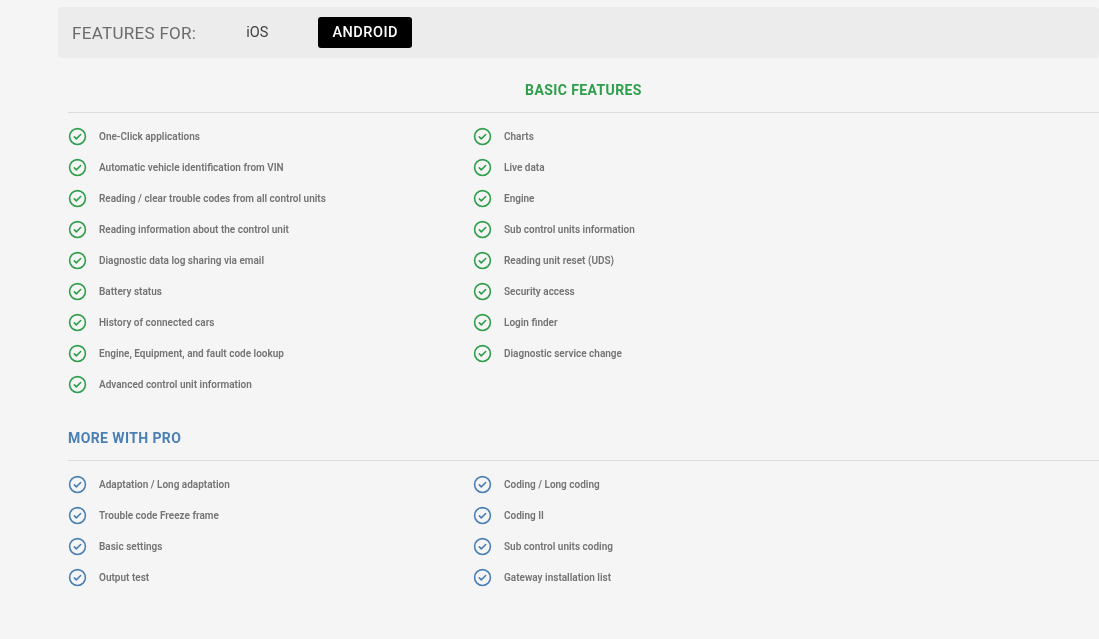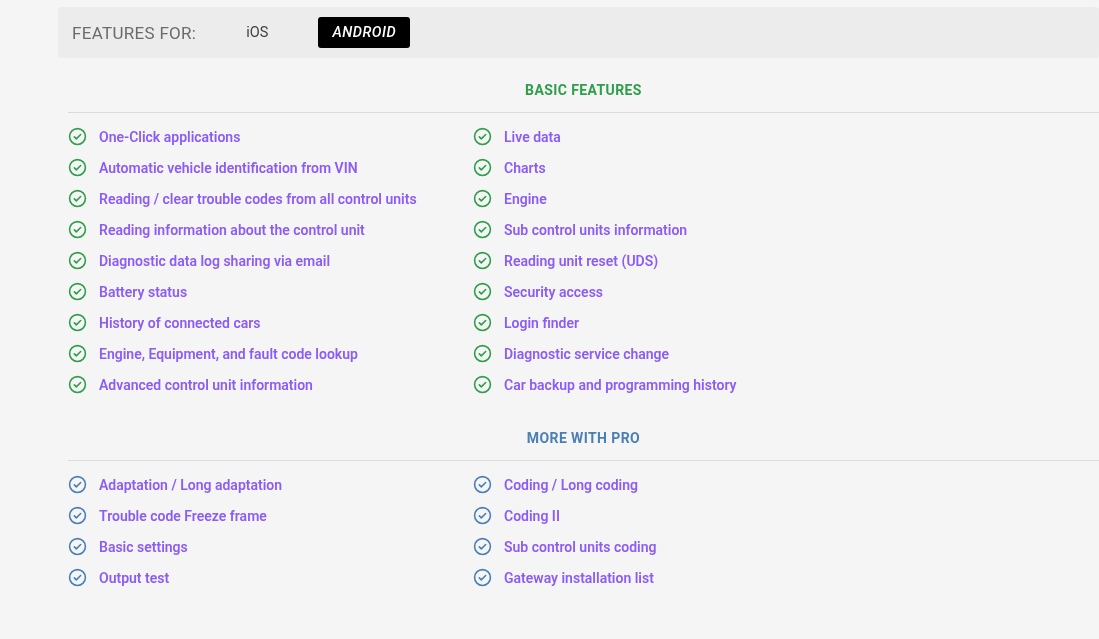--- a/index.html
+++ b/index.html
@@ -34,32 +34,31 @@
     padding: 7px 14px;
     border-radius: 3px;
     cursor: pointer;
     color: #404040;
   }
   .tab.active {
     background: #000;
     color: #fff;
     font-weight: 500;
     letter-spacing: 0.5px;
-    font-style: italic;
   }
   .section-header {
     font-size: 14px;
     font-weight: 700;
     letter-spacing: 0.4px;
     margin-top: 24px;
     margin-bottom: 14px;
     padding-left: 10px;
   }
   .section-header.green { color: #2e9e4a; text-align: center; }
-  .section-header.blue { color: #4a7fb5; text-align: center; }
+  .section-header.blue { color: #4a7fb5; }
   .divider {
     border: none;
     border-top: 1px solid #dcdcdc;
     margin: 0 0 14px 10px;
   }
   .features-grid {
     display: flex;
     padding-left: 10px;
   }
   .col { width: 405px; }
@@ -69,22 +68,22 @@
     gap: 12px;
     margin-bottom: 12px;
   }
   .check {
     width: 19px;
     height: 19px;
     flex-shrink: 0;
   }
   .check svg { display: block; }
   .feature-text {
-    color: #8b5cf6;
-    font-size: 14px;
+    color: #737373;
+    font-size: 10px;
     font-weight: 600;
   }
 </style>
 </head>
 <body>
 
 <div class="container">
 
   <div class="tab-bar">
     <span class="tab-label">FEATURES FOR:</span>
@@ -179,38 +178,38 @@
         </div>
       </div>
     <div class="col" id="basic-right">
         <div class="feature-row">
           <span class="check">
             <svg viewBox="0 0 24 24" width="19" height="19" fill="none" stroke="#2e9e4a" stroke-width="2">
               <circle cx="12" cy="12" r="10"></circle>
               <path d="M8 12.5l2.5 2.5L16 9.5" stroke-linecap="round" stroke-linejoin="round"></path>
             </svg>
           </span>
+          <span class="feature-text">Charts</span>
+        </div>
+        <div class="feature-row">
+          <span class="check">
+            <svg viewBox="0 0 24 24" width="19" height="19" fill="none" stroke="#2e9e4a" stroke-width="2">
+              <circle cx="12" cy="12" r="10"></circle>
+              <path d="M8 12.5l2.5 2.5L16 9.5" stroke-linecap="round" stroke-linejoin="round"></path>
+            </svg>
+          </span>
           <span class="feature-text">Live data</span>
         </div>
         <div class="feature-row">
           <span class="check">
             <svg viewBox="0 0 24 24" width="19" height="19" fill="none" stroke="#2e9e4a" stroke-width="2">
               <circle cx="12" cy="12" r="10"></circle>
               <path d="M8 12.5l2.5 2.5L16 9.5" stroke-linecap="round" stroke-linejoin="round"></path>
             </svg>
           </span>
-          <span class="feature-text">Charts</span>
-        </div>
-        <div class="feature-row">
-          <span class="check">
-            <svg viewBox="0 0 24 24" width="19" height="19" fill="none" stroke="#2e9e4a" stroke-width="2">
-              <circle cx="12" cy="12" r="10"></circle>
-              <path d="M8 12.5l2.5 2.5L16 9.5" stroke-linecap="round" stroke-linejoin="round"></path>
-            </svg>
-          </span>
           <span class="feature-text">Engine</span>
         </div>
         <div class="feature-row">
           <span class="check">
             <svg viewBox="0 0 24 24" width="19" height="19" fill="none" stroke="#2e9e4a" stroke-width="2">
               <circle cx="12" cy="12" r="10"></circle>
               <path d="M8 12.5l2.5 2.5L16 9.5" stroke-linecap="round" stroke-linejoin="round"></path>
             </svg>
           </span>
           <span class="feature-text">Sub control units information</span>
@@ -243,29 +242,20 @@
           <span class="feature-text">Login finder</span>
         </div>
         <div class="feature-row">
           <span class="check">
             <svg viewBox="0 0 24 24" width="19" height="19" fill="none" stroke="#2e9e4a" stroke-width="2">
               <circle cx="12" cy="12" r="10"></circle>
               <path d="M8 12.5l2.5 2.5L16 9.5" stroke-linecap="round" stroke-linejoin="round"></path>
             </svg>
           </span>
           <span class="feature-text">Diagnostic service change</span>
-        </div>
-        <div class="feature-row">
-          <span class="check">
-            <svg viewBox="0 0 24 24" width="19" height="19" fill="none" stroke="#2e9e4a" stroke-width="2">
-              <circle cx="12" cy="12" r="10"></circle>
-              <path d="M8 12.5l2.5 2.5L16 9.5" stroke-linecap="round" stroke-linejoin="round"></path>
-            </svg>
-          </span>
-          <span class="feature-text">Car backup and programming history</span>
         </div>
       </div>
   </div>
 
   <div class="section-header blue">MORE WITH PRO</div>
   <hr class="divider">
   <div class="features-grid">
     <div class="col" id="pro-right">
         <div class="feature-row">
           <span class="check">

